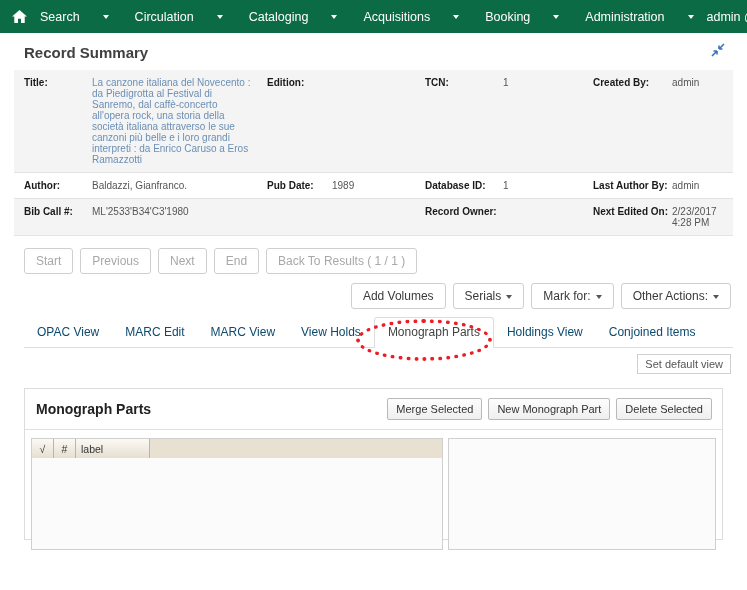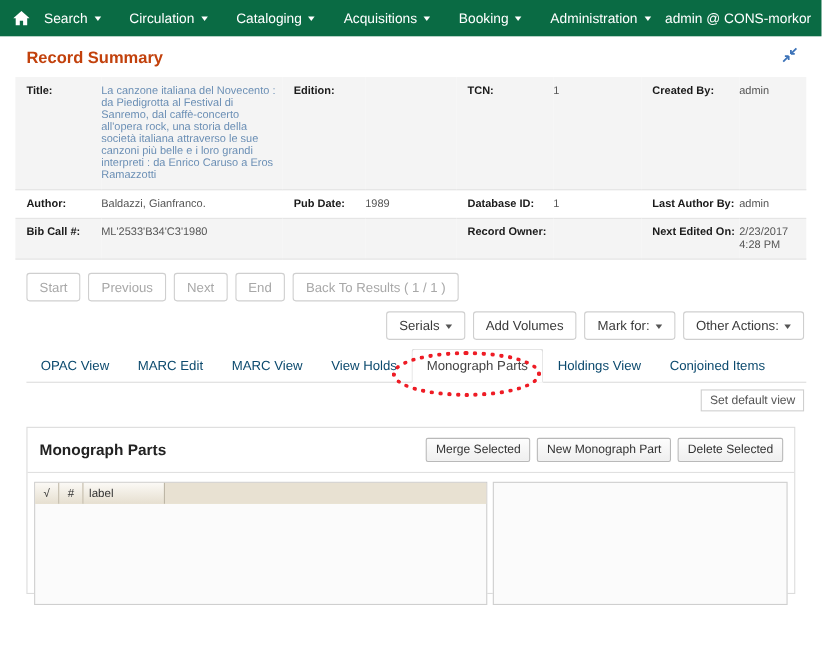--- a/index.html
+++ b/index.html
@@ -23,21 +23,21 @@
     position: relative;
   }
   .nav-home { width: 24px; display: flex; align-items: center; justify-content: center; cursor: pointer; }
   .nav-item {
     padding: 0 13px;
     color: #ffffff;
     white-space: nowrap;
     cursor: pointer;
     display: flex;
     align-items: center;
-    gap: 4px;
+    gap: 21px;
     justify-content: flex-end;
   }
   .caret {
     width: 0; height: 0;
     border-left: 3.5px solid transparent;
     border-right: 3.5px solid transparent;
     border-top: 4px solid #ffffff;
     display: inline-block;
     margin-left: 2px;
   }
@@ -49,21 +49,21 @@
     padding-right: 4px;
   }
   .nav-user { font-size: 12.5px; white-space: nowrap; cursor: pointer; }
 
   
   .page { padding: 0 14px; }
 
   .summary-title {
     font-size: 15px;
     font-weight: bold;
-    color: #c2410c;
+    color: #404040;
     padding: 11px 0 9px 10px;
     position: relative;
   }
   .collapse-icon {
     position: absolute;
     right: 8px;
     top: 10px;
     cursor: pointer;
   }
 
@@ -318,24 +318,24 @@
   <div class="btn-row">
     <button class="btn muted">Start</button>
     <button class="btn muted">Previous</button>
     <button class="btn muted">Next</button>
     <button class="btn muted">End</button>
     <button class="btn muted">Back To Results ( 1 / 1 )</button>
   </div>
 
   <div class="action-row">
     <button class="btn dark">
-      <span>Serials</span><i class="caret-d"></i>
+      <span>Add Volumes</span>
     </button>
     <button class="btn dark">
-      <span>Add Volumes</span>
+      <span>Serials</span><i class="caret-d"></i>
     </button>
     <button class="btn dark">
       <span>Mark for:</span><i class="caret-d"></i>
     </button>
     <button class="btn dark">
       <span>Other Actions:</span><i class="caret-d"></i>
     </button>
   </div>
 
   <div class="tabs-wrap">

